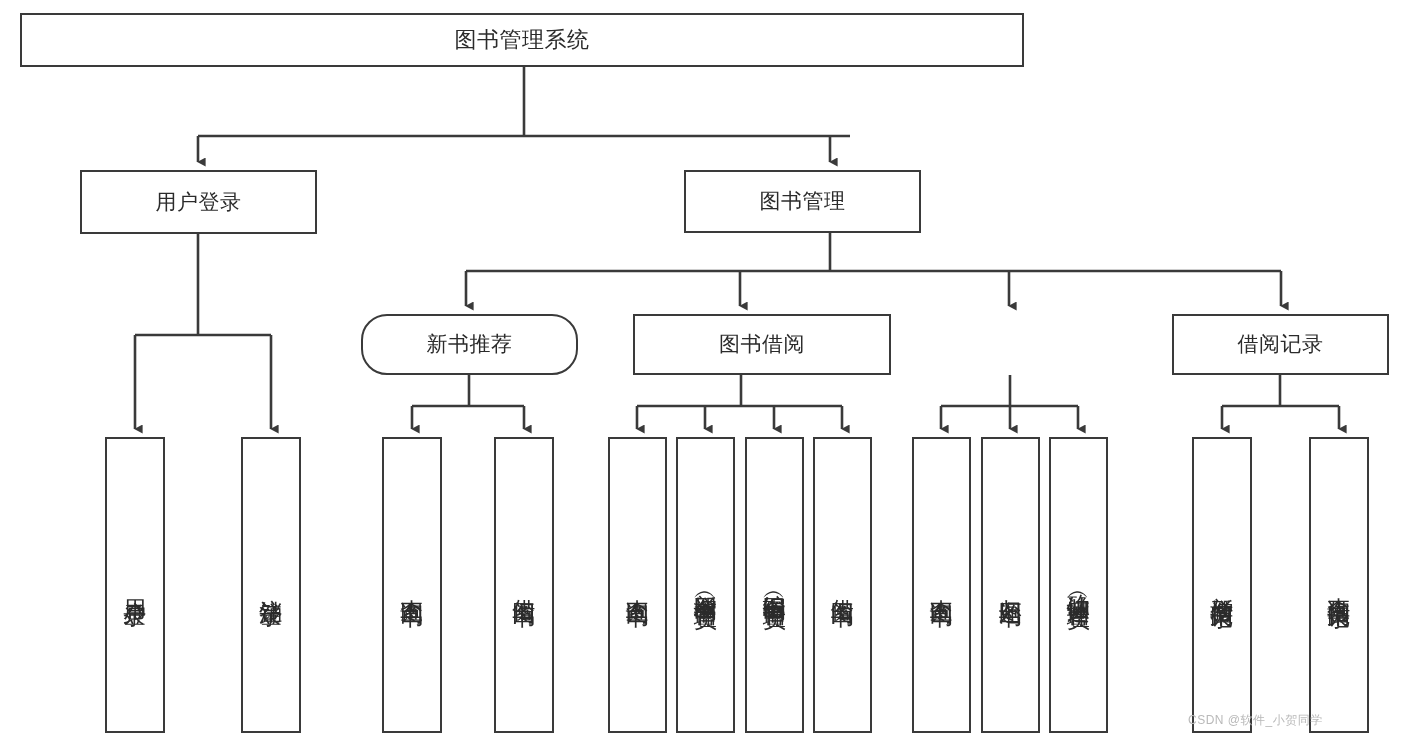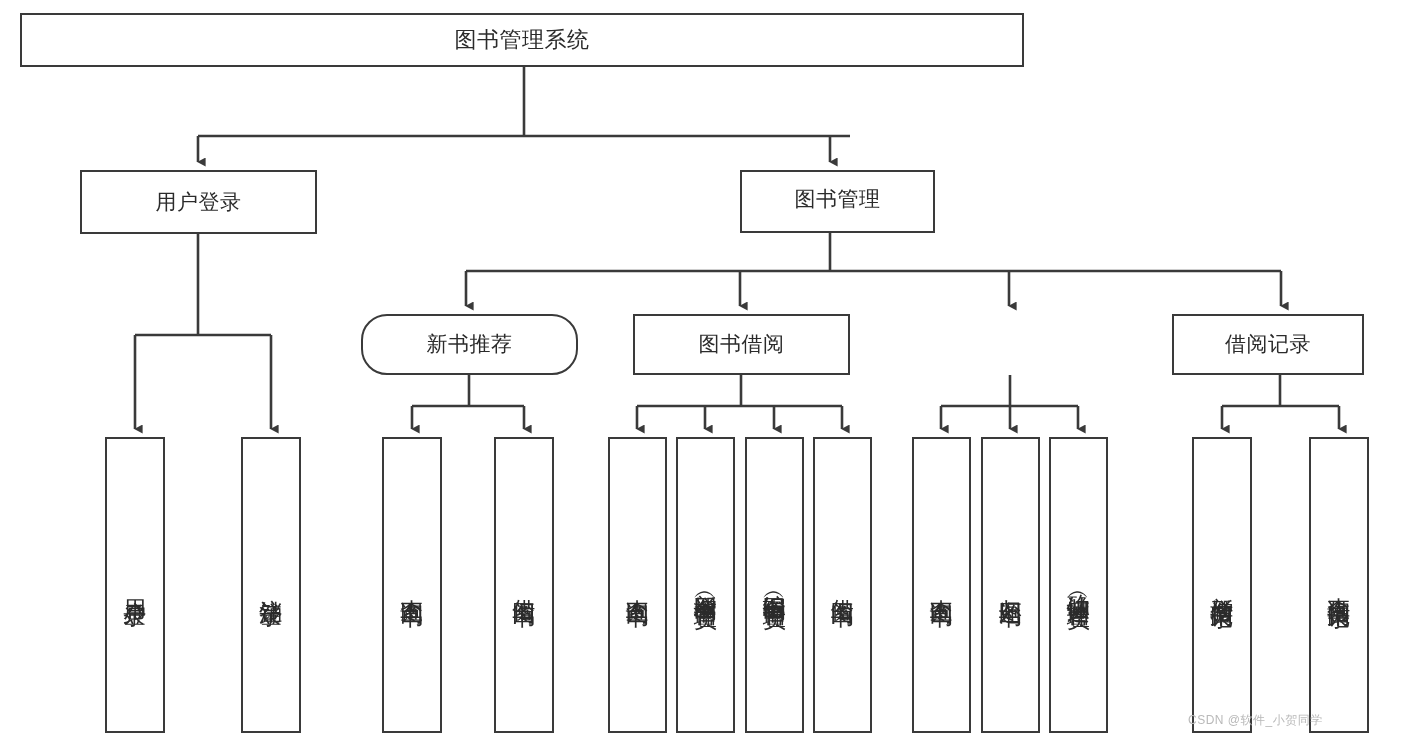--- a/index.html
+++ b/index.html
@@ -134,34 +134,34 @@
   </svg>
 
   <div class="node horiz root" style="left:20px; top:13px; width:1004px; height:54px;">
     <span class="node-label">图书管理系统</span>
   </div>
 
   <div class="node horiz" style="left:80px; top:170px; width:237px; height:64px;">
     <span class="node-label">用户登录</span>
   </div>
 
-  <div class="node horiz" style="left:740px; top:170px; width:195px; height:63px;font-family:Liberation Mono, monospace;">
+  <div class="node horiz" style="left:684px; top:170px; width:237px; height:63px;">
     <span class="node-label">图书管理</span>
   </div>
 
   <div class="node horiz" style="left:361px; top:314px; width:217px; height:61px;border-radius:26px;">
     <span class="node-label">新书推荐</span>
   </div>
 
-  <div class="node horiz" style="left:633px; top:314px; width:217px; height:61px;">
+  <div class="node horiz" style="left:633px; top:314px; width:258px; height:61px;">
     <span class="node-label">图书借阅</span>
   </div>
 
 
-  <div class="node horiz" style="left:1172px; top:314px; width:192px; height:61px;">
+  <div class="node horiz" style="left:1172px; top:314px; width:217px; height:61px;">
     <span class="node-label">借阅记录</span>
   </div>
 
   <div class="node vert" style="left:105px; top:437px; width:60px; height:296px;">
     <span class="node-label">用户登录</span>
   </div>
 
   <div class="node vert" style="left:241px; top:437px; width:60px; height:296px;">
     <span class="node-label">注销登录</span>
   </div>

